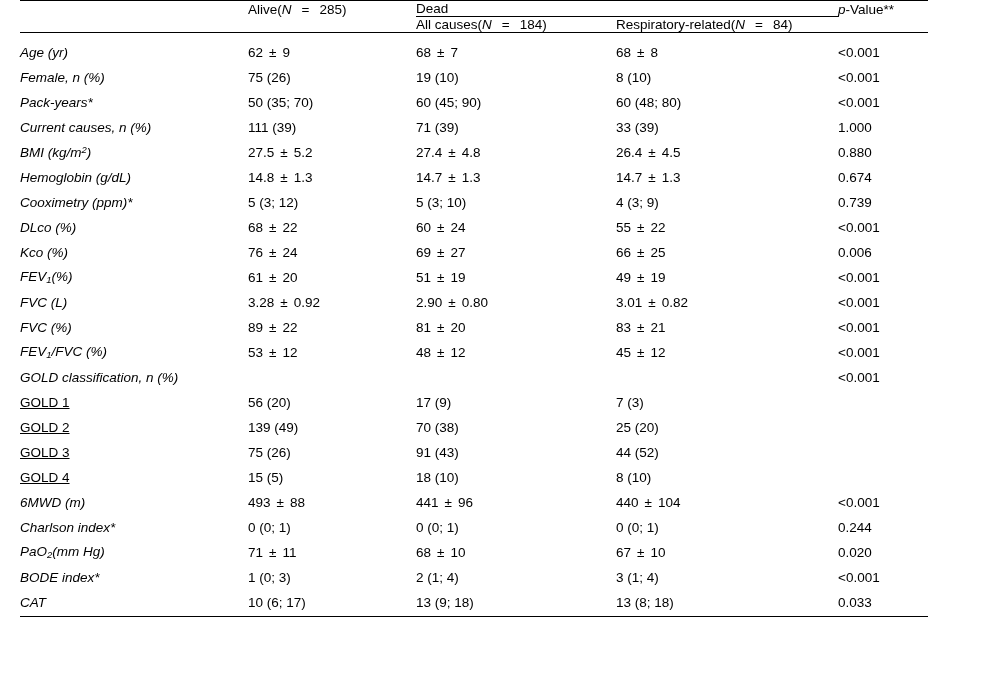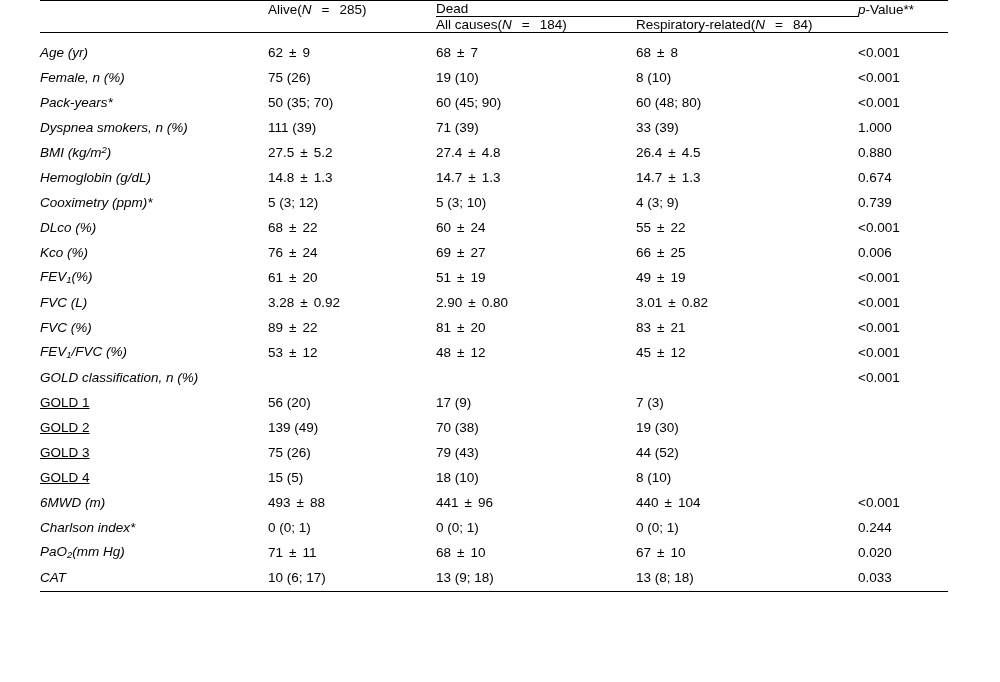--- a/index.html
+++ b/index.html
@@ -12,21 +12,21 @@
     height: 682px;
     font-family: "Liberation Sans", sans-serif;
     color: #000000;
     overflow: hidden;
   }
   #table-wrap {
     position: relative;
     width: 828px;
     height: 682px;
     box-sizing: border-box;
-    padding: 0 40px;
+    padding: 0 20px;
   }
   table.stats {
     width: 908px;
     border-collapse: collapse;
     font-size: 13.5px;
     table-layout: fixed;
   }
   table.stats td, table.stats th {
     padding: 0;
     vertical-align: bottom;
@@ -177,21 +177,21 @@
           <td class="pval">&lt;0.001</td>
         </tr>
         <tr>
           <td class="label-it">Pack-years*</td>
           <td class="val">50 (35; 70)</td>
           <td class="val">60 (45; 90)</td>
           <td class="val">60 (48; 80)</td>
           <td class="pval">&lt;0.001</td>
         </tr>
         <tr>
-          <td class="label-it">Dyspnea smokers, n (%)</td>
+          <td class="label-it">Current causes, n (%)</td>
           <td class="val">111 (39)</td>
           <td class="val">71 (39)</td>
           <td class="val">33 (39)</td>
           <td class="pval">1.000</td>
         </tr>
         <tr>
           <td class="label-it">BMI (kg/m<sup>2</sup>)</td>
           <td class="val">27.5<span class="pm">±</span>5.2</td>
           <td class="val">27.4<span class="pm">±</span>4.8</td>
           <td class="val">26.4<span class="pm">±</span>4.5</td>
@@ -264,27 +264,27 @@
           <td class="label-plain">GOLD 1</td>
           <td class="val">56 (20)</td>
           <td class="val">17 (9)</td>
           <td class="val">7 (3)</td>
           <td class="pval"></td>
         </tr>
         <tr>
           <td class="label-plain">GOLD 2</td>
           <td class="val">139 (49)</td>
           <td class="val">70 (38)</td>
-          <td class="val">19 (30)</td>
+          <td class="val">25 (20)</td>
           <td class="pval"></td>
         </tr>
         <tr>
           <td class="label-plain">GOLD 3</td>
           <td class="val">75 (26)</td>
-          <td class="val">79 (43)</td>
+          <td class="val">91 (43)</td>
           <td class="val">44 (52)</td>
           <td class="pval"></td>
         </tr>
         <tr>
           <td class="label-plain">GOLD 4</td>
           <td class="val">15 (5)</td>
           <td class="val">18 (10)</td>
           <td class="val">8 (10)</td>
           <td class="pval"></td>
         </tr>
@@ -301,20 +301,27 @@
           <td class="val">0 (0; 1)</td>
           <td class="val">0 (0; 1)</td>
           <td class="pval">0.244</td>
         </tr>
         <tr>
           <td class="label-it">PaO<sub>2</sub>(mm Hg)</td>
           <td class="val">71<span class="pm">±</span>11</td>
           <td class="val">68<span class="pm">±</span>10</td>
           <td class="val">67<span class="pm">±</span>10</td>
           <td class="pval">0.020</td>
+        </tr>
+        <tr>
+          <td class="label-it">BODE index*</td>
+          <td class="val">1 (0; 3)</td>
+          <td class="val">2 (1; 4)</td>
+          <td class="val">3 (1; 4)</td>
+          <td class="pval">&lt;0.001</td>
         </tr>
         <tr class="last-body">
           <td class="label-it">CAT</td>
           <td class="val">10 (6; 17)</td>
           <td class="val">13 (9; 18)</td>
           <td class="val">13 (8; 18)</td>
           <td class="pval">0.033</td>
         </tr>
       </tbody>
     <tbody>

